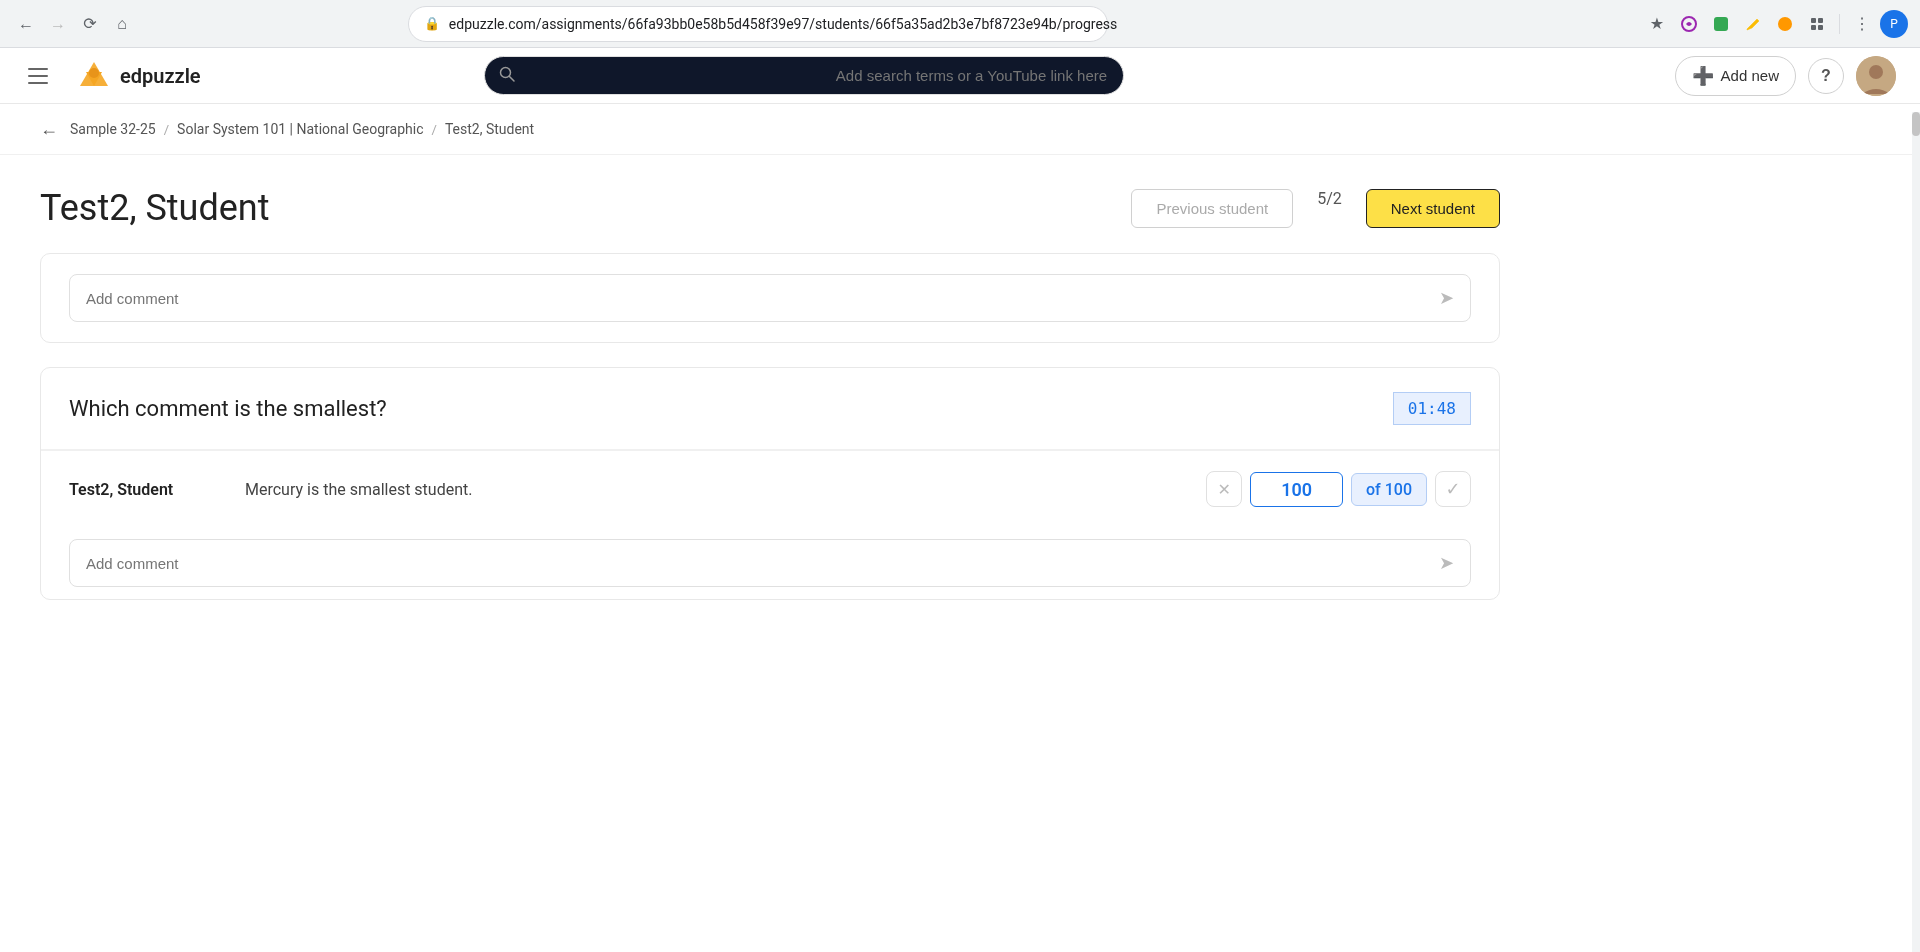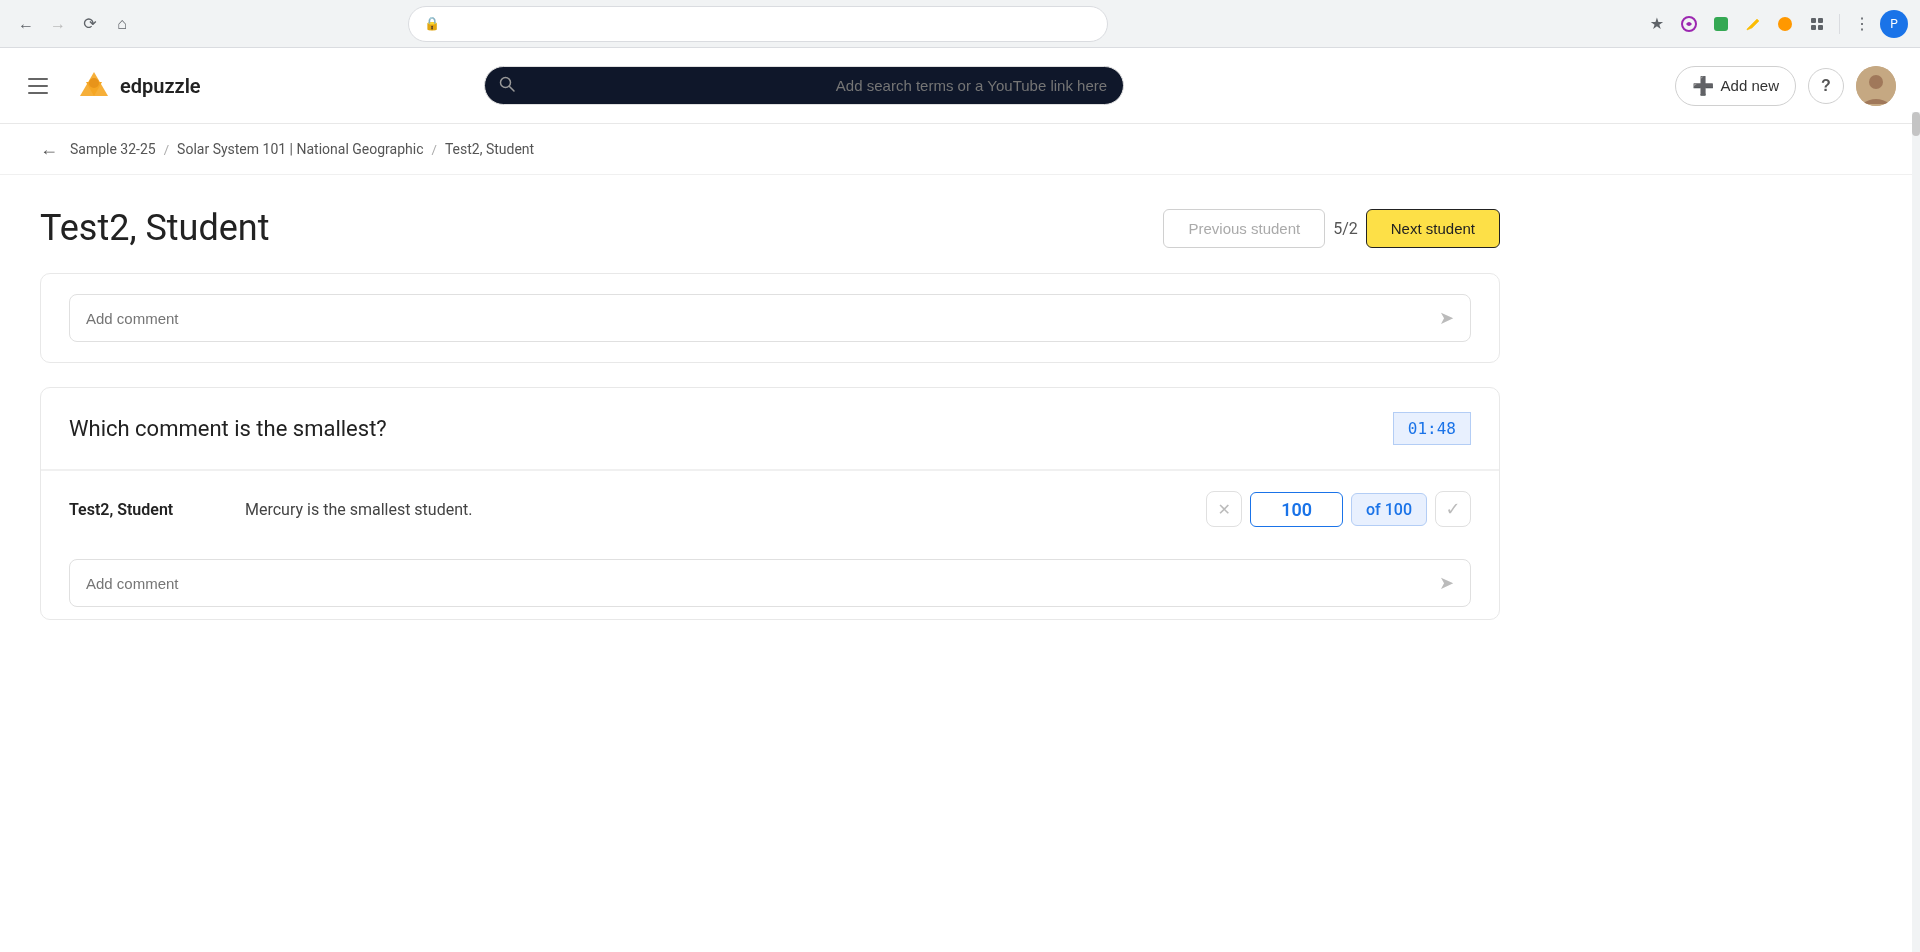--- a/index.html
+++ b/index.html
@@ -91,21 +91,21 @@
     .divider-v {
       width: 1px;
       height: 20px;
       background: #dadce0;
       margin: 0 4px;
     }
     
     .app-header {
       border-bottom: 1px solid #e8e8e8;
       padding: 0 24px;
-      height: 76px;
+      height: 56px;
       display: flex;
       align-items: center;
       gap: 16px;
     }
     .hamburger-btn {
       width: 36px;
       height: 36px;
       border: none;
       background: transparent;
       cursor: pointer;
@@ -251,22 +251,22 @@
       justify-content: space-between;
       margin-bottom: 24px;
     }
     .student-name {
       font-size: 36px;
       font-weight: 400;
       color: #222;
     }
     .student-nav {
       display: flex;
-      align-items: center;
-      gap: 8px;
+      align-items: flex-start;
+      gap: 24px;
     }
     .prev-student-btn {
       padding: 10px 24px;
       border: 1.5px solid #d0d0d0;
       border-radius: 6px;
       background: #fff;
       font-size: 15px;
       color: #aaa;
       cursor: pointer;
     }
@@ -447,20 +447,21 @@
 
 <div class="browser-chrome">
   <div class="browser-nav-btns">
     <button class="nav-btn">←</button>
     <button class="nav-btn disabled">→</button>
     <button class="nav-btn">⟳</button>
     <button class="nav-btn">⌂</button>
   </div>
   <div class="address-bar">
     <span class="address-bar-lock">🔒</span>
+    <span class="address-bar-url">edpuzzle.com/assignments/66fa93bb0e58b5d458f39e97/students/66f5a35ad2b3e7bf8723e94b/progress</span>
   </div>
   <div class="browser-actions">
     <button class="browser-action-btn">★</button>
     <button class="browser-action-btn">
 
       <svg width="18" height="18" viewBox="0 0 18 18" fill="none">
           <circle cx="9" cy="9" r="7" stroke="#9c27b0" stroke-width="2"></circle>
           <path d="M6 9 Q9 5 12 9 Q9 13 6 9Z" fill="#9c27b0"></path>
         </svg>
     </button>

